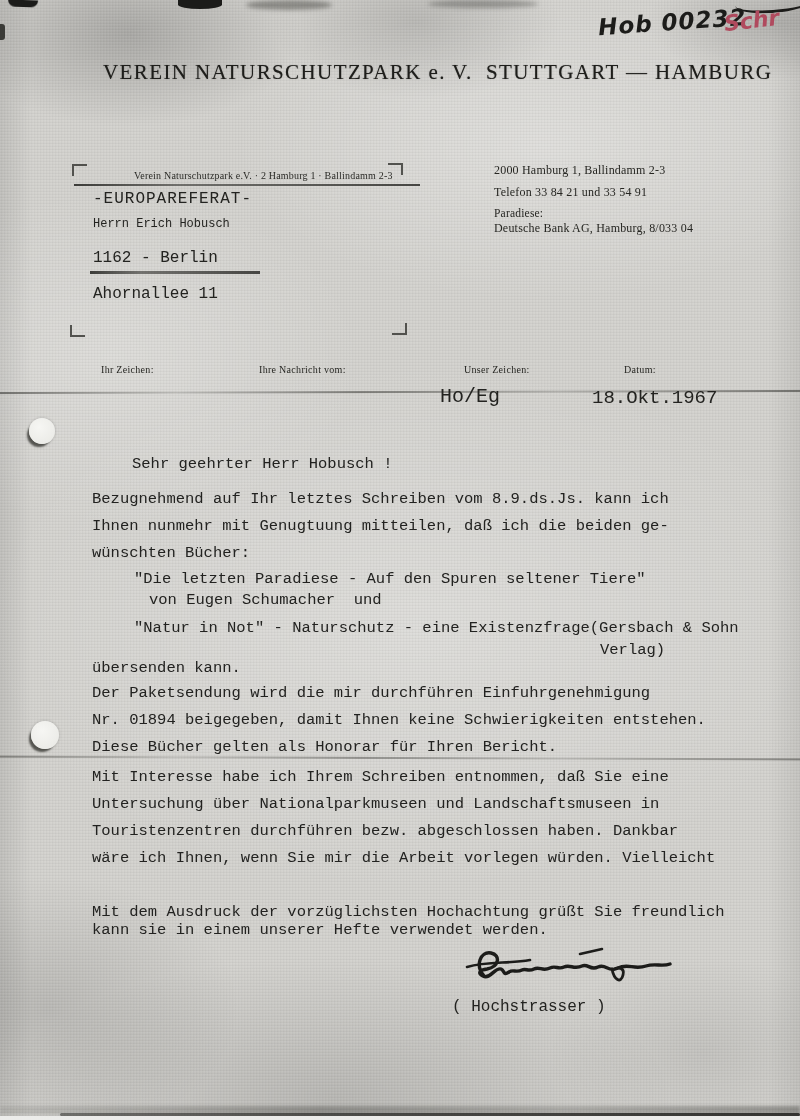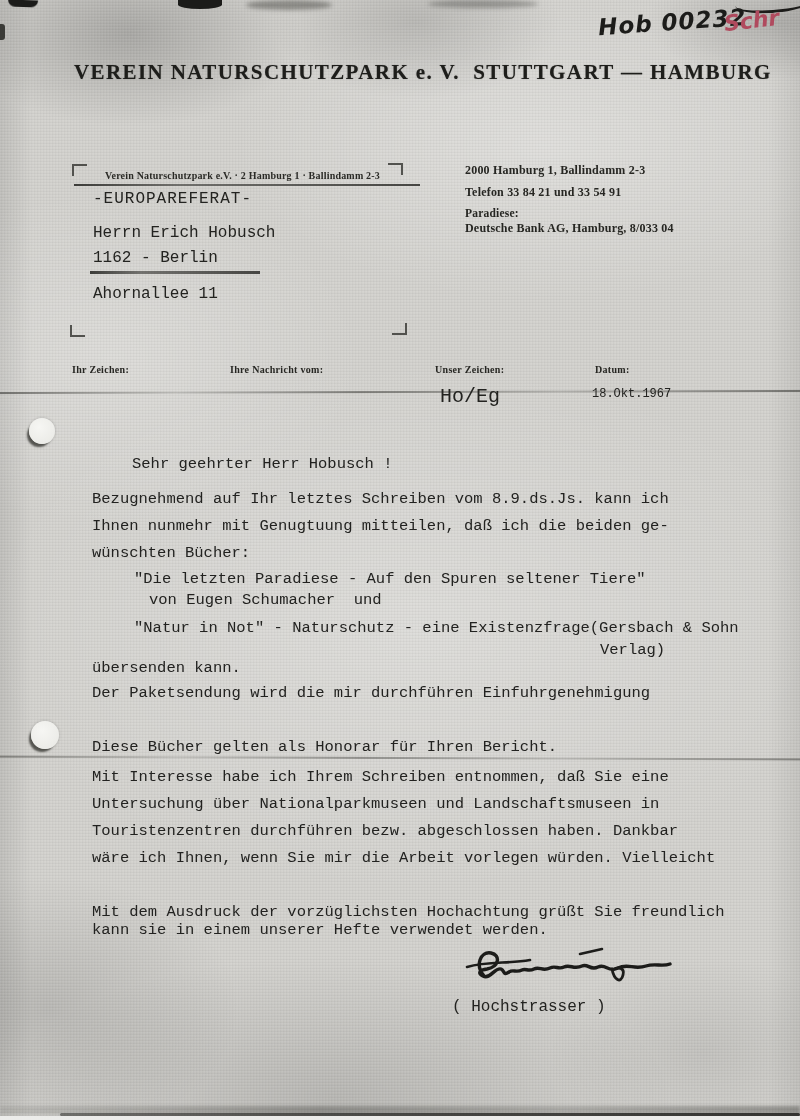--- a/index.html
+++ b/index.html
@@ -16,21 +16,21 @@
       radial-gradient(ellipse 480px 240px at 68% 13%, rgba(255,255,255,0.28), transparent 65%),
       radial-gradient(ellipse 420px 280px at 14% 32%, rgba(255,255,255,0.22), transparent 60%),
       radial-gradient(ellipse 620px 380px at 52% 56%, rgba(255,255,255,0.24), transparent 70%),
       radial-gradient(ellipse 320px 220px at 6% 90%, rgba(0,0,0,0.12), transparent 60%),
       radial-gradient(ellipse 520px 220px at 42% 98%, rgba(0,0,0,0.13), transparent 65%),
       radial-gradient(ellipse 260px 160px at 88% 94%, rgba(0,0,0,0.08), transparent 60%),
       linear-gradient(90deg, rgba(0,0,0,0.09), transparent 4%, transparent 96%, rgba(0,0,0,0.07));
   }
   .abs{position:absolute;}
   .mono{font-family:"Liberation Mono","DejaVu Sans Mono",monospace;color:#232320;white-space:pre;}
-  .serifb{font-family:"Liberation Serif","DejaVu Serif",serif;font-weight:bold;color:#2a2a26;white-space:pre;}
+  .serifb{font-family:"Liberation Serif","DejaVu Serif",serif;font-weight:normal;color:#2a2a26;white-space:pre;margin-left:29px;}
   .header-title{left:74px;top:60px;font-size:21px;letter-spacing:1.4px;color:#1e1e1b;
     text-shadow:0 0 1px rgba(30,30,27,0.5);}
   .hand{font-family:"DejaVu Sans",sans-serif;font-style:italic;font-weight:bold;}
   .corner{width:13px;height:10px;opacity:0.85;}
   .c-tl{border-left:2px solid #3c3c38;border-top:2px solid #3c3c38;}
   .c-tr{border-right:2px solid #3c3c38;border-top:2px solid #3c3c38;}
   .c-bl{border-left:2px solid #3c3c38;border-bottom:2px solid #3c3c38;}
   .c-br{border-right:2px solid #3c3c38;border-bottom:2px solid #3c3c38;}
   .rule{height:2px;background:linear-gradient(90deg, rgba(35,35,32,0.85), rgba(35,35,32,0.55) 30%, rgba(35,35,32,0.8));}
   .crease{height:2px;background:linear-gradient(90deg, rgba(40,40,36,0.55), rgba(40,40,36,0.15) 22%, rgba(40,40,36,0.5) 45%, rgba(40,40,36,0.2) 70%, rgba(40,40,36,0.55));filter:blur(0.4px);}
@@ -60,53 +60,54 @@
 
   <div class="abs corner c-tl" style="left:72px;top:164px;"></div>
   <div class="abs corner c-tr" style="left:388px;top:163px;"></div>
   <div class="abs corner c-bl" style="left:70px;top:325px;"></div>
   <div class="abs corner c-br" style="left:392px;top:323px;"></div>
 
   <div class="abs serifb" style="left:105px;top:170px;font-size:10px;letter-spacing:0.2px;">Verein Naturschutzpark e.V. · 2 Hamburg 1 · Ballindamm 2-3</div>
   <div class="abs rule" style="left:74px;top:184px;width:346px;"></div>
 
   <div class="abs mono" style="left:93px;top:190px;font-size:16px;letter-spacing:1px;">-EUROPAREFERAT-</div>
-  <div class="abs mono" style="left:93px;top:224px;font-size:16px;">Herrn Erich Hobusch</div>
+  <div class="abs mono" style="left:93px;top:217px;font-size:12px;">Herrn Erich Hobusch</div>
   <div class="abs mono" style="left:93px;top:249px;font-size:16px;">1162 - Berlin</div>
   <div class="abs rule" style="left:90px;top:271px;width:170px;height:3px;"></div>
   <div class="abs mono" style="left:93px;top:285px;font-size:16px;">Ahornallee 11</div>
 
   <div class="abs serifb info-line" style="left:465px;top:163px;font-size:12px;">2000 Hamburg 1, Ballindamm 2-3</div>
   <div class="abs serifb info-line" style="left:465px;top:185px;font-size:12px;">Telefon 33 84 21 und 33 54 91</div>
   <div class="abs serifb info-line" style="left:465px;top:207px;">Paradiese:</div>
   <div class="abs serifb info-line" style="left:465px;top:221px;font-size:12px;">Deutsche Bank AG, Hamburg, 8/033 04</div>
 
   <div class="abs serifb ref-label" style="left:72px;top:364px;text-align:center;">Ihr Zeichen:</div>
   <div class="abs serifb ref-label" style="left:230px;top:364px;">Ihre Nachricht vom:</div>
   <div class="abs serifb ref-label" style="left:435px;top:364px;">Unser Zeichen:</div>
   <div class="abs serifb ref-label" style="left:595px;top:364px;">Datum:</div>
 
   <div class="abs crease" style="left:0;top:391px;width:800px;transform:rotate(-0.15deg);"></div>
 
   <div class="abs mono" style="left:440px;top:385px;font-size:20px;">Ho/Eg</div>
-  <div class="abs mono" style="left:592px;top:387px;font-size:12px;">18.Okt.1967</div>
+  <div class="abs mono" style="left:592px;top:387px;font-size:19px;">18.Okt.1967</div>
 
   <div class="abs hole" style="left:29px;top:418px;width:26px;height:26px;"></div>
   <div class="abs hole" style="left:31px;top:721px;width:28px;height:28px;"></div>
 
   <div class="abs mono body-line" style="left:92px;top:455px;margin-left:40px;">Sehr geehrter Herr Hobusch !</div>
   <div class="abs mono body-line" style="left:92px;top:490px;">Bezugnehmend auf Ihr letztes Schreiben vom 8.9.ds.Js. kann ich</div>
   <div class="abs mono body-line" style="left:92px;top:517px;">Ihnen nunmehr mit Genugtuung mitteilen, daß ich die beiden ge-</div>
   <div class="abs mono body-line" style="left:92px;top:544px;">wünschten Bücher:</div>
   <div class="abs mono body-line" style="left:134px;top:570px;">"Die letzten Paradiese - Auf den Spuren seltener Tiere"</div>
   <div class="abs mono body-line" style="left:149px;top:591px;">von Eugen Schumacher  und</div>
   <div class="abs mono body-line" style="left:134px;top:619px;">"Natur in Not" - Naturschutz - eine Existenzfrage(Gersbach &amp; Sohn</div>
   <div class="abs mono body-line" style="left:600px;top:641px;">Verlag)</div>
   <div class="abs mono body-line" style="left:92px;top:659px;">übersenden kann.</div>
   <div class="abs mono body-line" style="left:92px;top:684px;">Der Paketsendung wird die mir durchführen Einfuhrgenehmigung</div>
+  <div class="abs mono body-line" style="left:92px;top:711px;">Nr. 01894 beigegeben, damit Ihnen keine Schwierigkeiten entstehen.</div>
   <div class="abs mono body-line" style="left:92px;top:738px;">Diese Bücher gelten als Honorar für Ihren Bericht.</div>
 
   <div class="abs crease" style="left:0;top:757px;width:800px;transform:rotate(0.2deg);opacity:0.8;"></div>
 
   <div class="abs mono body-line" style="left:92px;top:768px;">Mit Interesse habe ich Ihrem Schreiben entnommen, daß Sie eine</div>
   <div class="abs mono body-line" style="left:92px;top:795px;">Untersuchung über Nationalparkmuseen und Landschaftsmuseen in</div>
   <div class="abs mono body-line" style="left:92px;top:849px;">wäre ich Ihnen, wenn Sie mir die Arbeit vorlegen würden. Vielleicht</div>
   <div class="abs mono body-line" style="left:92px;top:822px;">Touristenzentren durchführen bezw. abgeschlossen haben. Dankbar</div>
   <div class="abs mono body-line" style="left:92px;top:876px;margin-top:45px;">kann sie in einem unserer Hefte verwendet werden.</div>
   <div class="abs mono body-line" style="left:92px;top:903px;">Mit dem Ausdruck der vorzüglichsten Hochachtung grüßt Sie freundlich</div>

